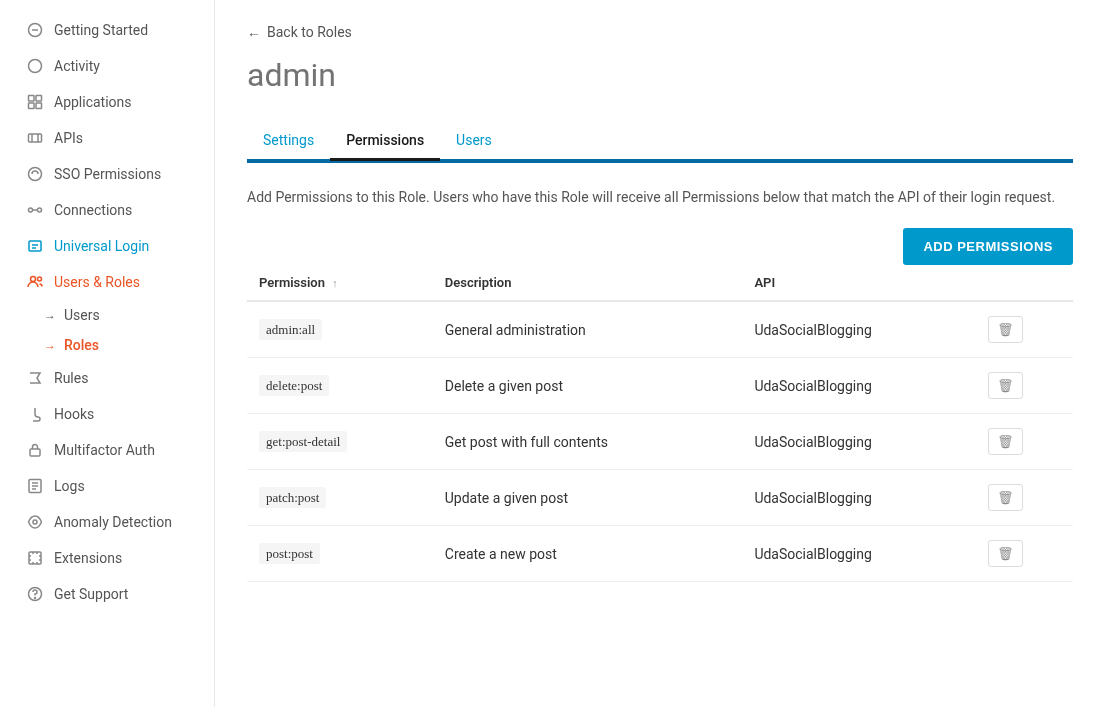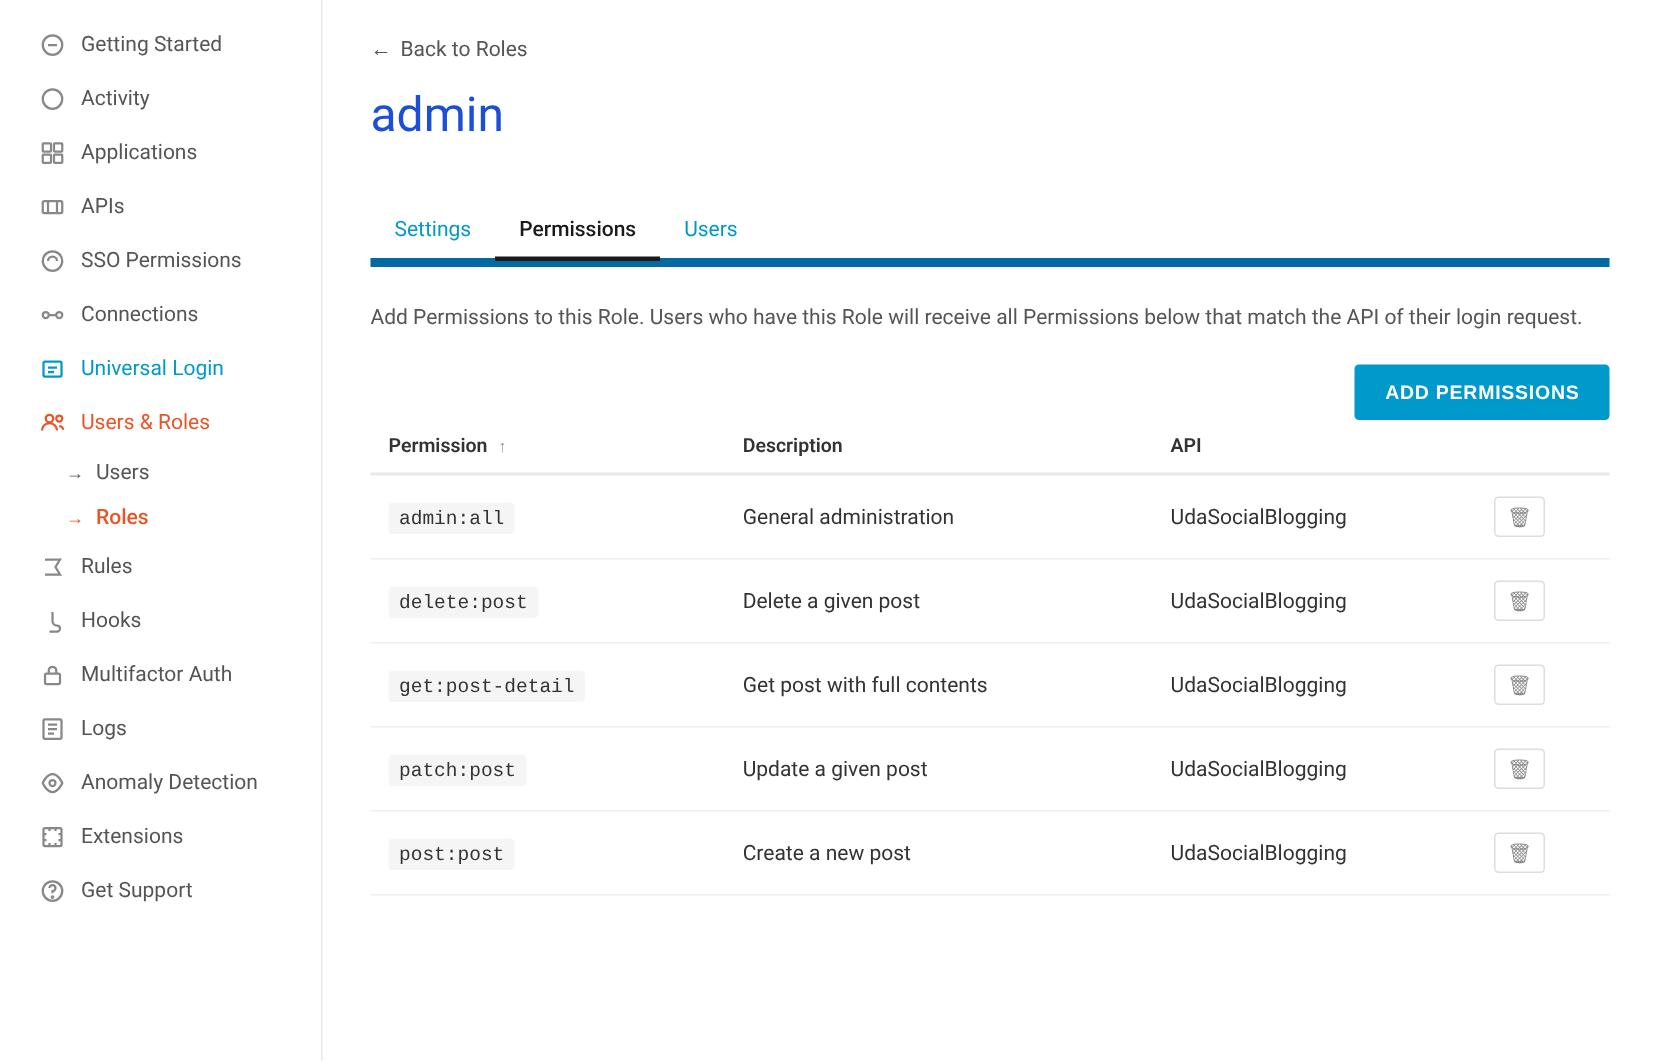--- a/index.html
+++ b/index.html
@@ -14,44 +14,44 @@
     .sidebar-sub.active { color: #eb5424; font-weight: 500; }
     .sidebar-sub .arrow { font-size: 12px; }
 
     
     .main { flex: 1; padding: 0 32px; overflow-y: auto; }
 
     
     .back-link { display: flex; align-items: center; gap: 6px; color: #555; font-size: 14px; cursor: pointer; margin-top: 24px; margin-bottom: 16px; text-decoration: none; }
 
     
-    .page-title { font-size: 32px; font-weight: 400; color: #1d4ed8; margin-bottom: 40px; }
-
-    
-    .tabs { display: flex; border-bottom: 6px solid #0369a1; margin-bottom: 24px; }
+    .page-title { font-size: 32px; font-weight: 400; color: #737373; margin-bottom: 28px; }
+
+    
+    .tabs { display: flex; border-bottom: 4px solid #0369a1; margin-bottom: 24px; }
     .tab { padding: 10px 16px; font-size: 14px; cursor: pointer; border-bottom: 3px solid transparent; margin-bottom: -2px; color: #555; }
     .tab.active { color: #1a1a1a; border-bottom-color: #1a1a1a; font-weight: 500; }
     .tab.link-style { color: #0099cc; }
 
     
     .description { font-size: 14px; color: #555; margin-bottom: 20px; line-height: 1.5; }
 
     
     .add-permissions-btn { background: #0099cc; color: #fff; border: none; padding: 11px 20px; font-size: 13px; font-weight: 600; letter-spacing: 0.5px; cursor: pointer; border-radius: 3px; float: right; }
     .clearfix::after { content: ''; display: table; clear: both; }
 
     
     .table-container { width: 100%; }
     table { width: 100%; border-collapse: collapse; font-size: 14px; }
     thead tr { border-bottom: 2px solid #e8e8e8; }
     thead th { text-align: left; padding: 10px 12px; font-size: 13px; font-weight: 600; color: #333; }
     thead th .sort-icon { margin-left: 4px; color: #999; font-size: 11px; }
     tbody tr { border-bottom: 1px solid #f0f0f0; }
     tbody td { padding: 14px 12px; vertical-align: middle; }
-    .permission-code { font-family: Liberation Mono, monospace; font-size: 13px; background: #f5f5f5; padding: 3px 7px; border-radius: 3px; color: #333; }
+    .permission-code { font-family: Liberation Serif, serif; font-size: 13px; background: #f5f5f5; padding: 3px 7px; border-radius: 3px; color: #333; }
     .delete-btn { background: none; border: 1px solid #ddd; border-radius: 3px; padding: 5px 8px; cursor: pointer; color: #888; font-size: 13px; }
     .icon-svg { width: 16px; height: 16px; }
   </style>
 </head>
 <body>
 
 <nav class="sidebar">
 
   <div class="sidebar-item">
     <span class="icon">

